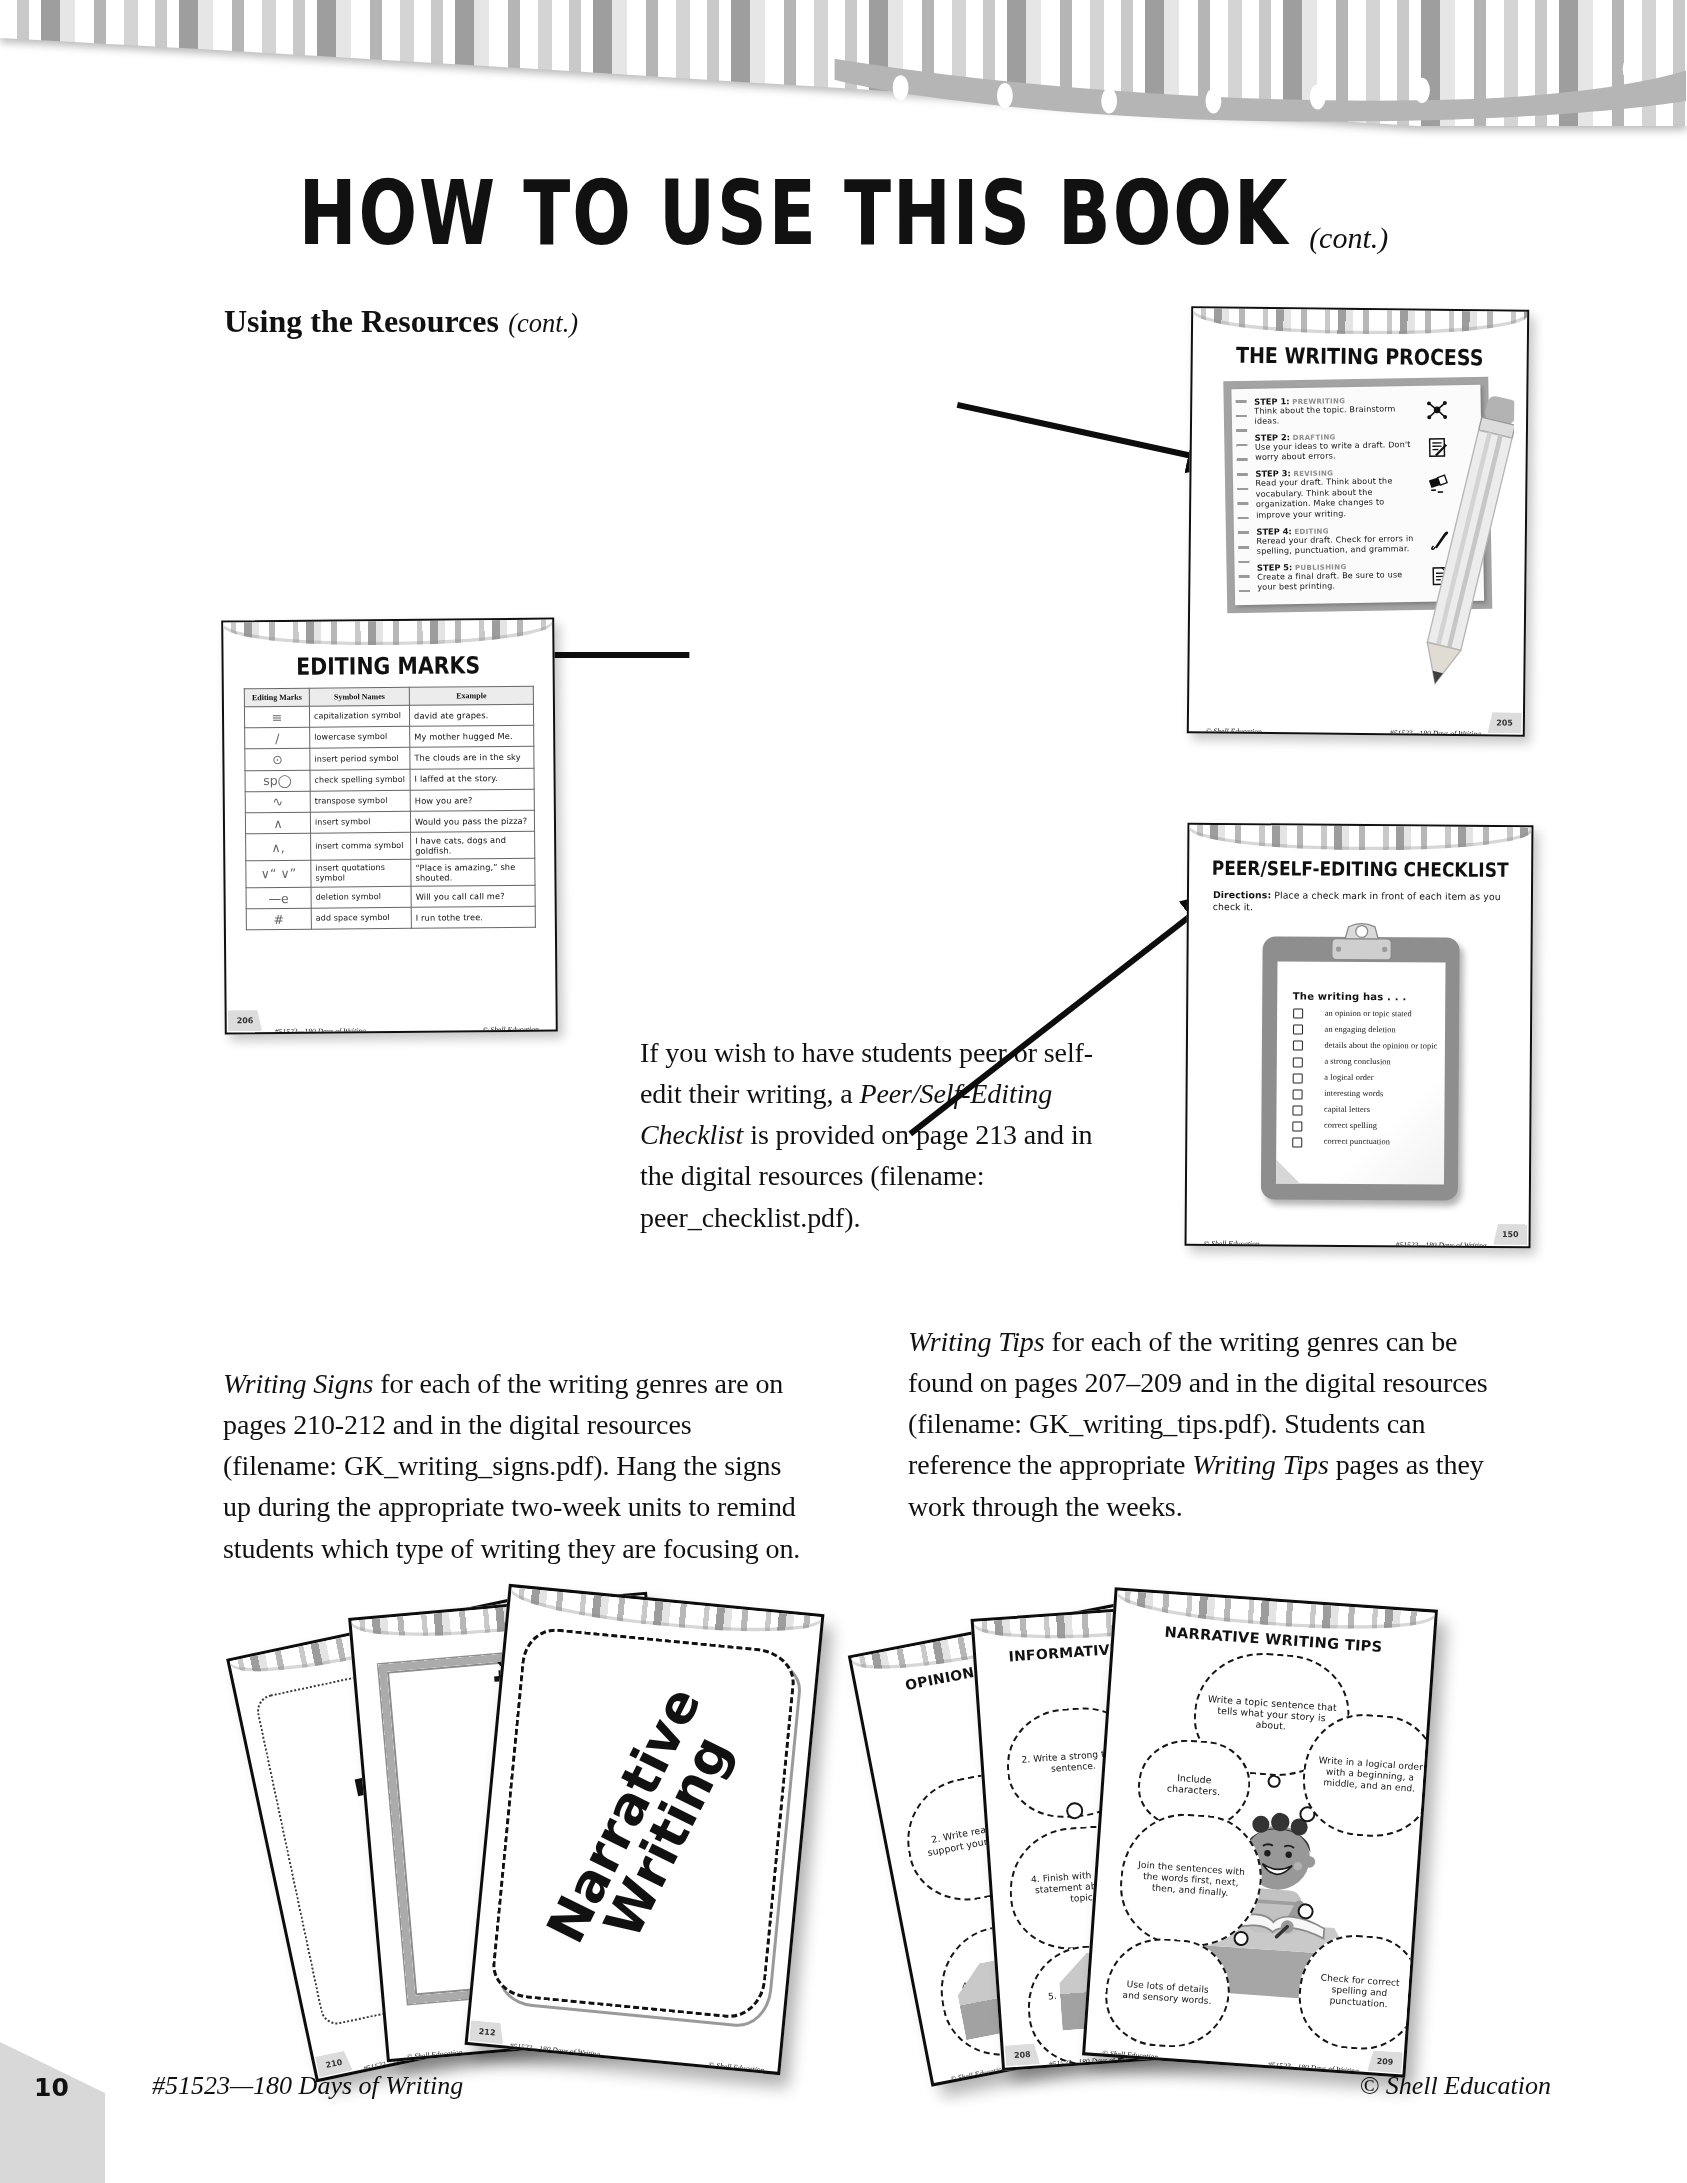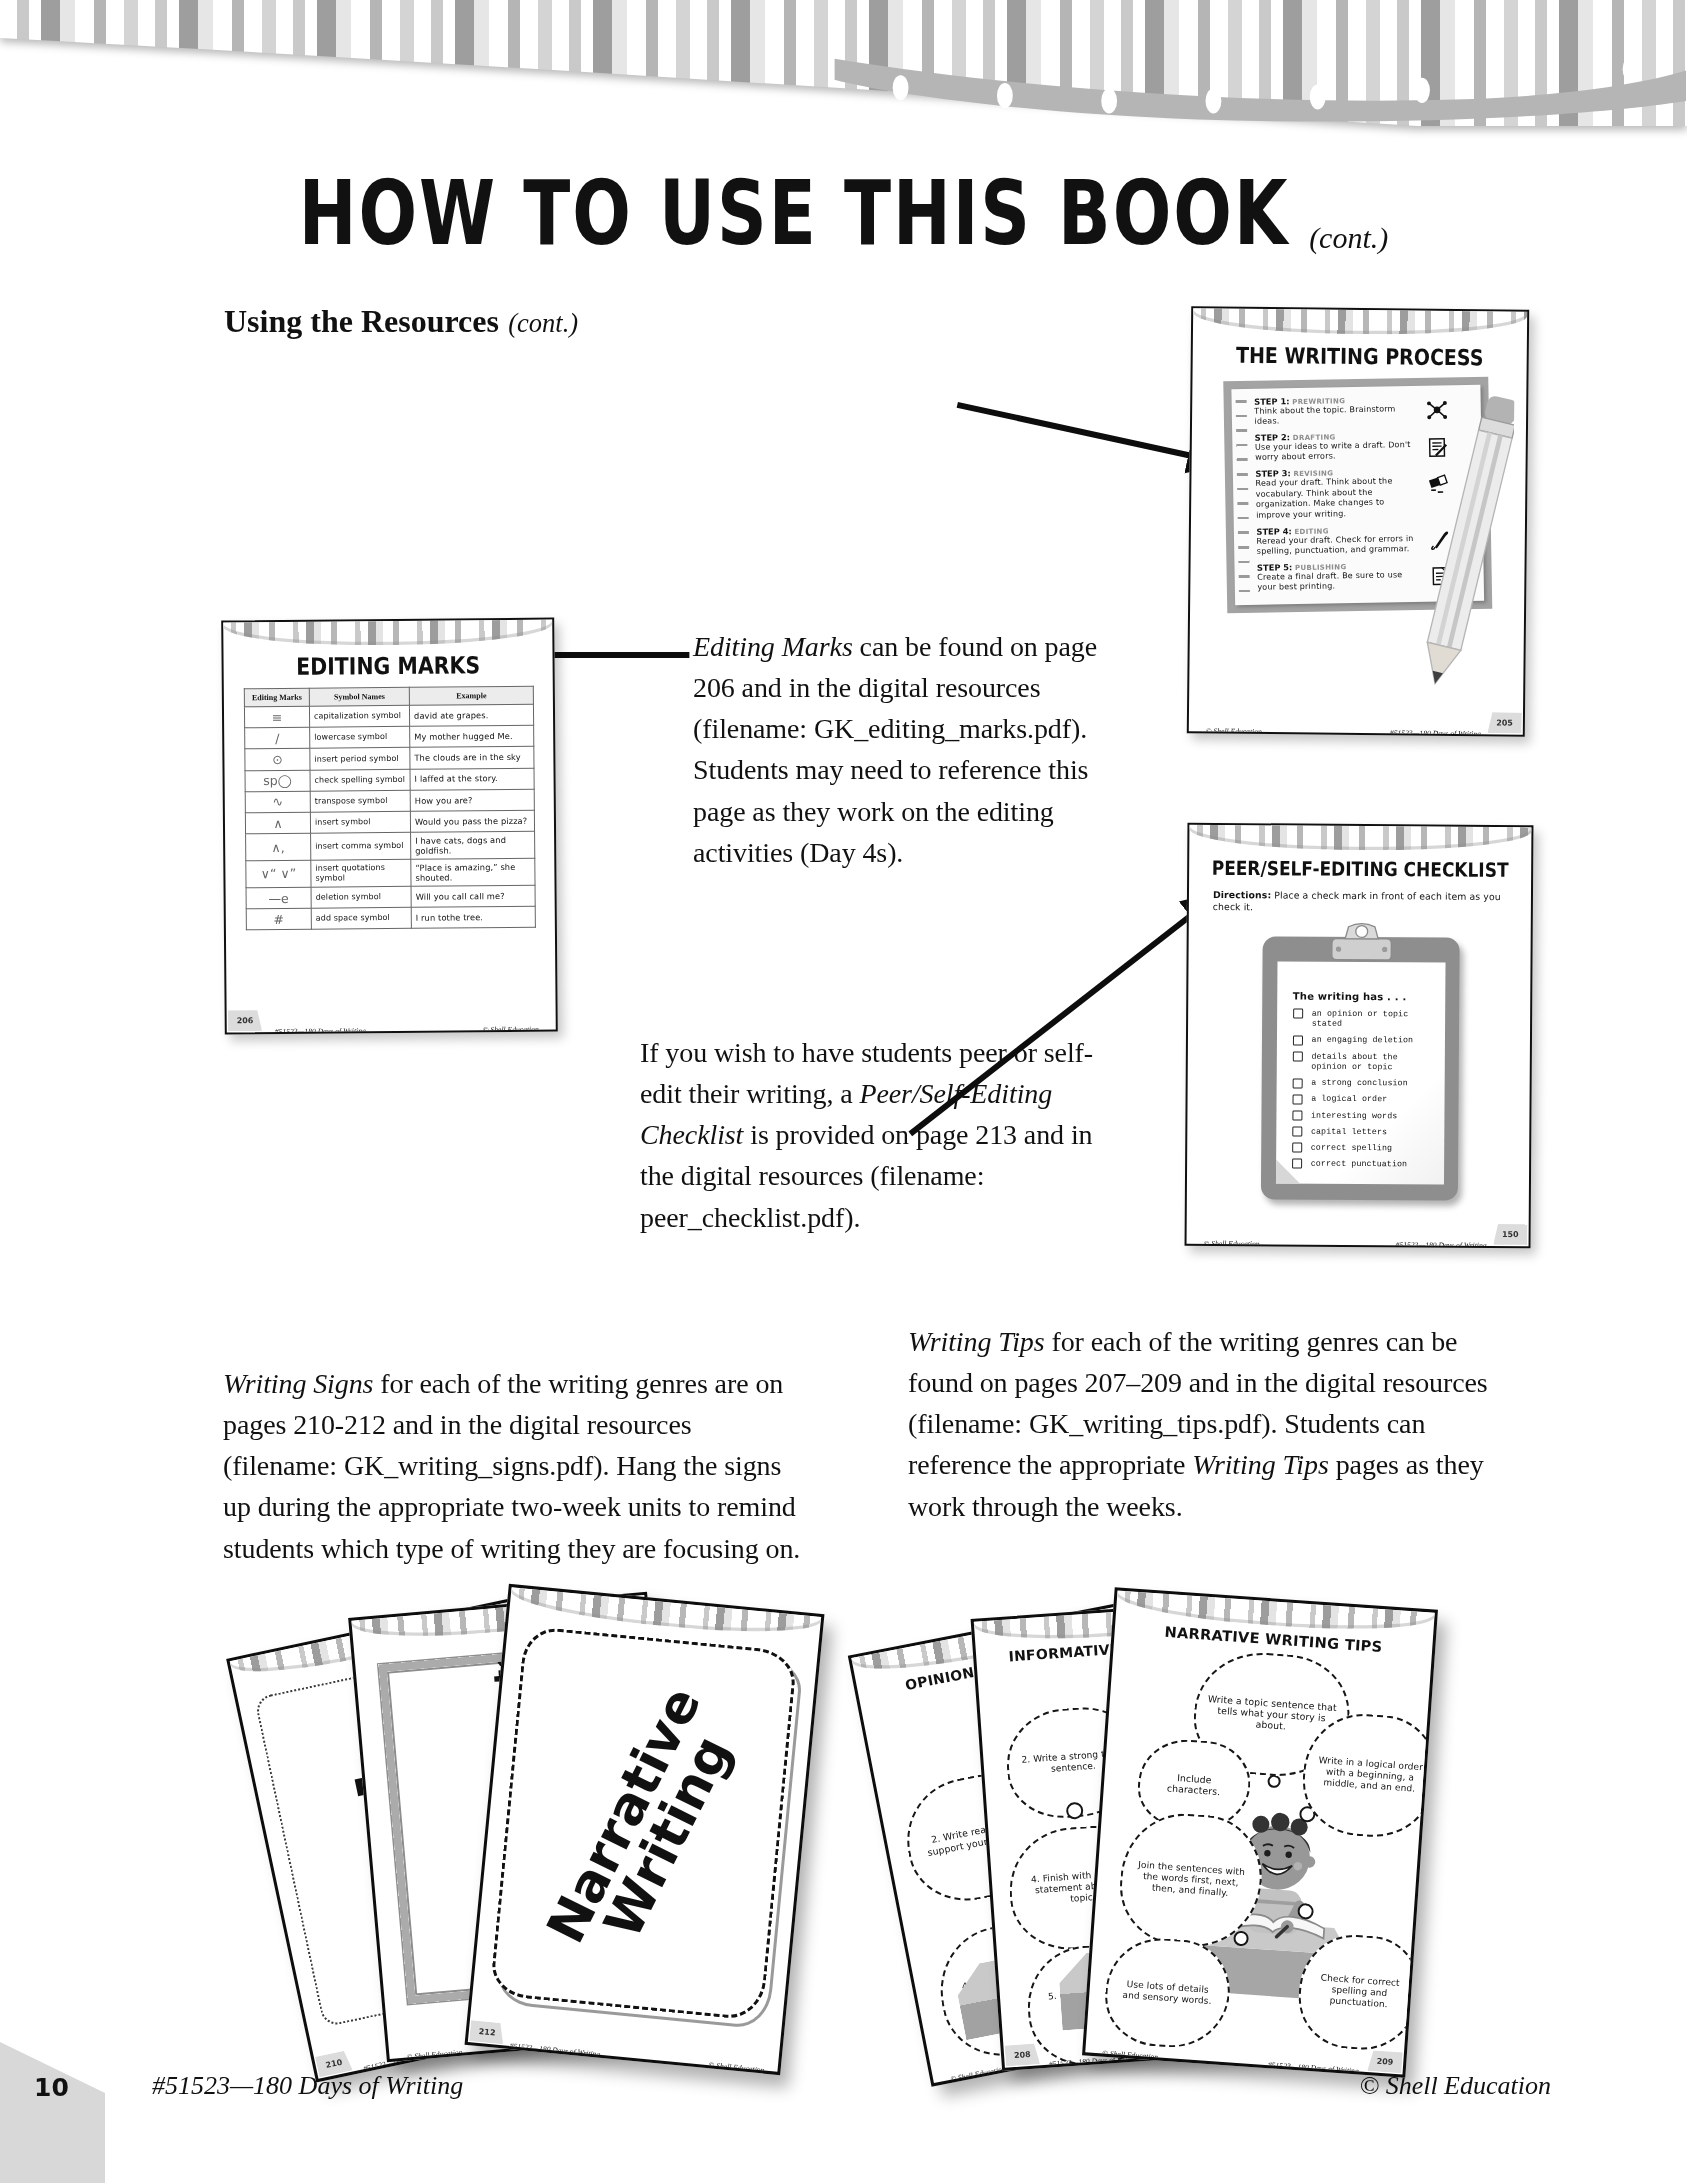--- a/index.html
+++ b/index.html
@@ -54,21 +54,21 @@
   .wp-text{font-family:"DejaVu Sans",sans-serif;font-size:8px;line-height:1.3;letter-spacing:0.2px;}
   .wp-icon{position:absolute;right:4px;top:6.6px;}
   .wp-pencil{position:absolute;right:12px;top:79px;}
   
   .cl-board{position:absolute;left:74px;top:111px;width:197px;height:263px;background:#8e8e8e;border-radius:13.2px;
             box-shadow:4px 5.3px 6.6px rgba(0,0,0,.3);}
   .cl-paper{position:absolute;left:14.6px;top:25px;width:168px;height:222px;background:linear-gradient(135deg,#fff 70%,#f1f1f1);}
   .cl-clip{position:absolute;left:50%;top:-17px;transform:translateX(-50%);}
   .cl-list{position:absolute;left:16px;top:29px;right:6.6px;}
   .cl-title{font-family:"DejaVu Sans",sans-serif;font-weight:bold;font-size:10px;margin-bottom:6.6px;letter-spacing:0.2px;}
-  .cl-item{display:flex;gap:9px;font-family:Liberation Mono, monospace;font-size:8.3px;line-height:1.3;margin-bottom:5.3px;letter-spacing:0.1px;}
+  .cl-item{display:flex;gap:22px;font-family:Liberation Serif, serif;font-size:8.3px;line-height:1.3;margin-bottom:5.3px;letter-spacing:0.1px;}
   .cbx{flex:0 0 auto;width:8px;height:8px;border:1.6px solid #222;border-radius:1.3px;margin-top:0.7px;}
   .cl-curl{position:absolute;left:0;bottom:0;width:0;height:0;border-bottom:24px solid #d7d7d7;border-right:24px solid transparent;}
   
   .em-table{position:absolute;left:20px;top:66px;width:290px;border-collapse:collapse;}
   .em-table th{border:0.9px solid #666;background:#ececec;font-size:8px;padding:4px 2.6px;font-family:"Liberation Serif",serif;}
   .em-table td{border:0.9px solid #666;padding:2.6px 4px;vertical-align:middle;}
   .em-sym{text-align:center;font-size:12.6px;color:#666;font-family:"DejaVu Sans",sans-serif;width:56px;}
   .em-name{font-family:"DejaVu Sans",sans-serif;font-size:8px;line-height:1.2;width:91px;letter-spacing:0.1px;}
   .em-ex{font-family:"DejaVu Sans",sans-serif;font-size:8.3px;line-height:1.25;letter-spacing:0.1px;}
   
@@ -122,23 +122,20 @@
   <div class="title-row">
     <span class="cartoon main-title">HOW TO USE THIS BOOK</span>
     <span class="title-cont">(cont.)</span>
   </div>
 
   <div class="section-heading">
     <span>Using the Resources</span><span class="cont">(cont.)</span>
   </div>
 
 
-  <div class="para" style="left:693px;top:626px;width:429px;">
-    <span class="ital">Editing Marks</span><span> can be found on page 206 and in the digital resources (filename: GK_editing_marks.pdf).  Students may need to reference this page as they work on the editing activities (Day 4s).</span>
-  </div>
 
   <div class="para" style="left:640px;top:1032px;width:479px;">
     <span>If you wish to have students peer or self-edit their writing, a </span><span class="ital">Peer/Self-Editing Checklist</span><span> is provided on page 213 and in the digital resources (filename: peer_checklist.pdf).</span>
   </div>
 
   <div class="para" style="left:223px;top:1321px;width:585px;margin-top:42px;">
     <span class="ital">Writing Signs</span><span> for each of the writing genres are on pages 210-212 and in the digital resources (filename: GK_writing_signs.pdf).  Hang the signs up during the appropriate two-week units to remind students which type of writing they are focusing on.</span>
   </div>
 
   <div class="para" style="left:908px;top:1321px;width:613px;">

